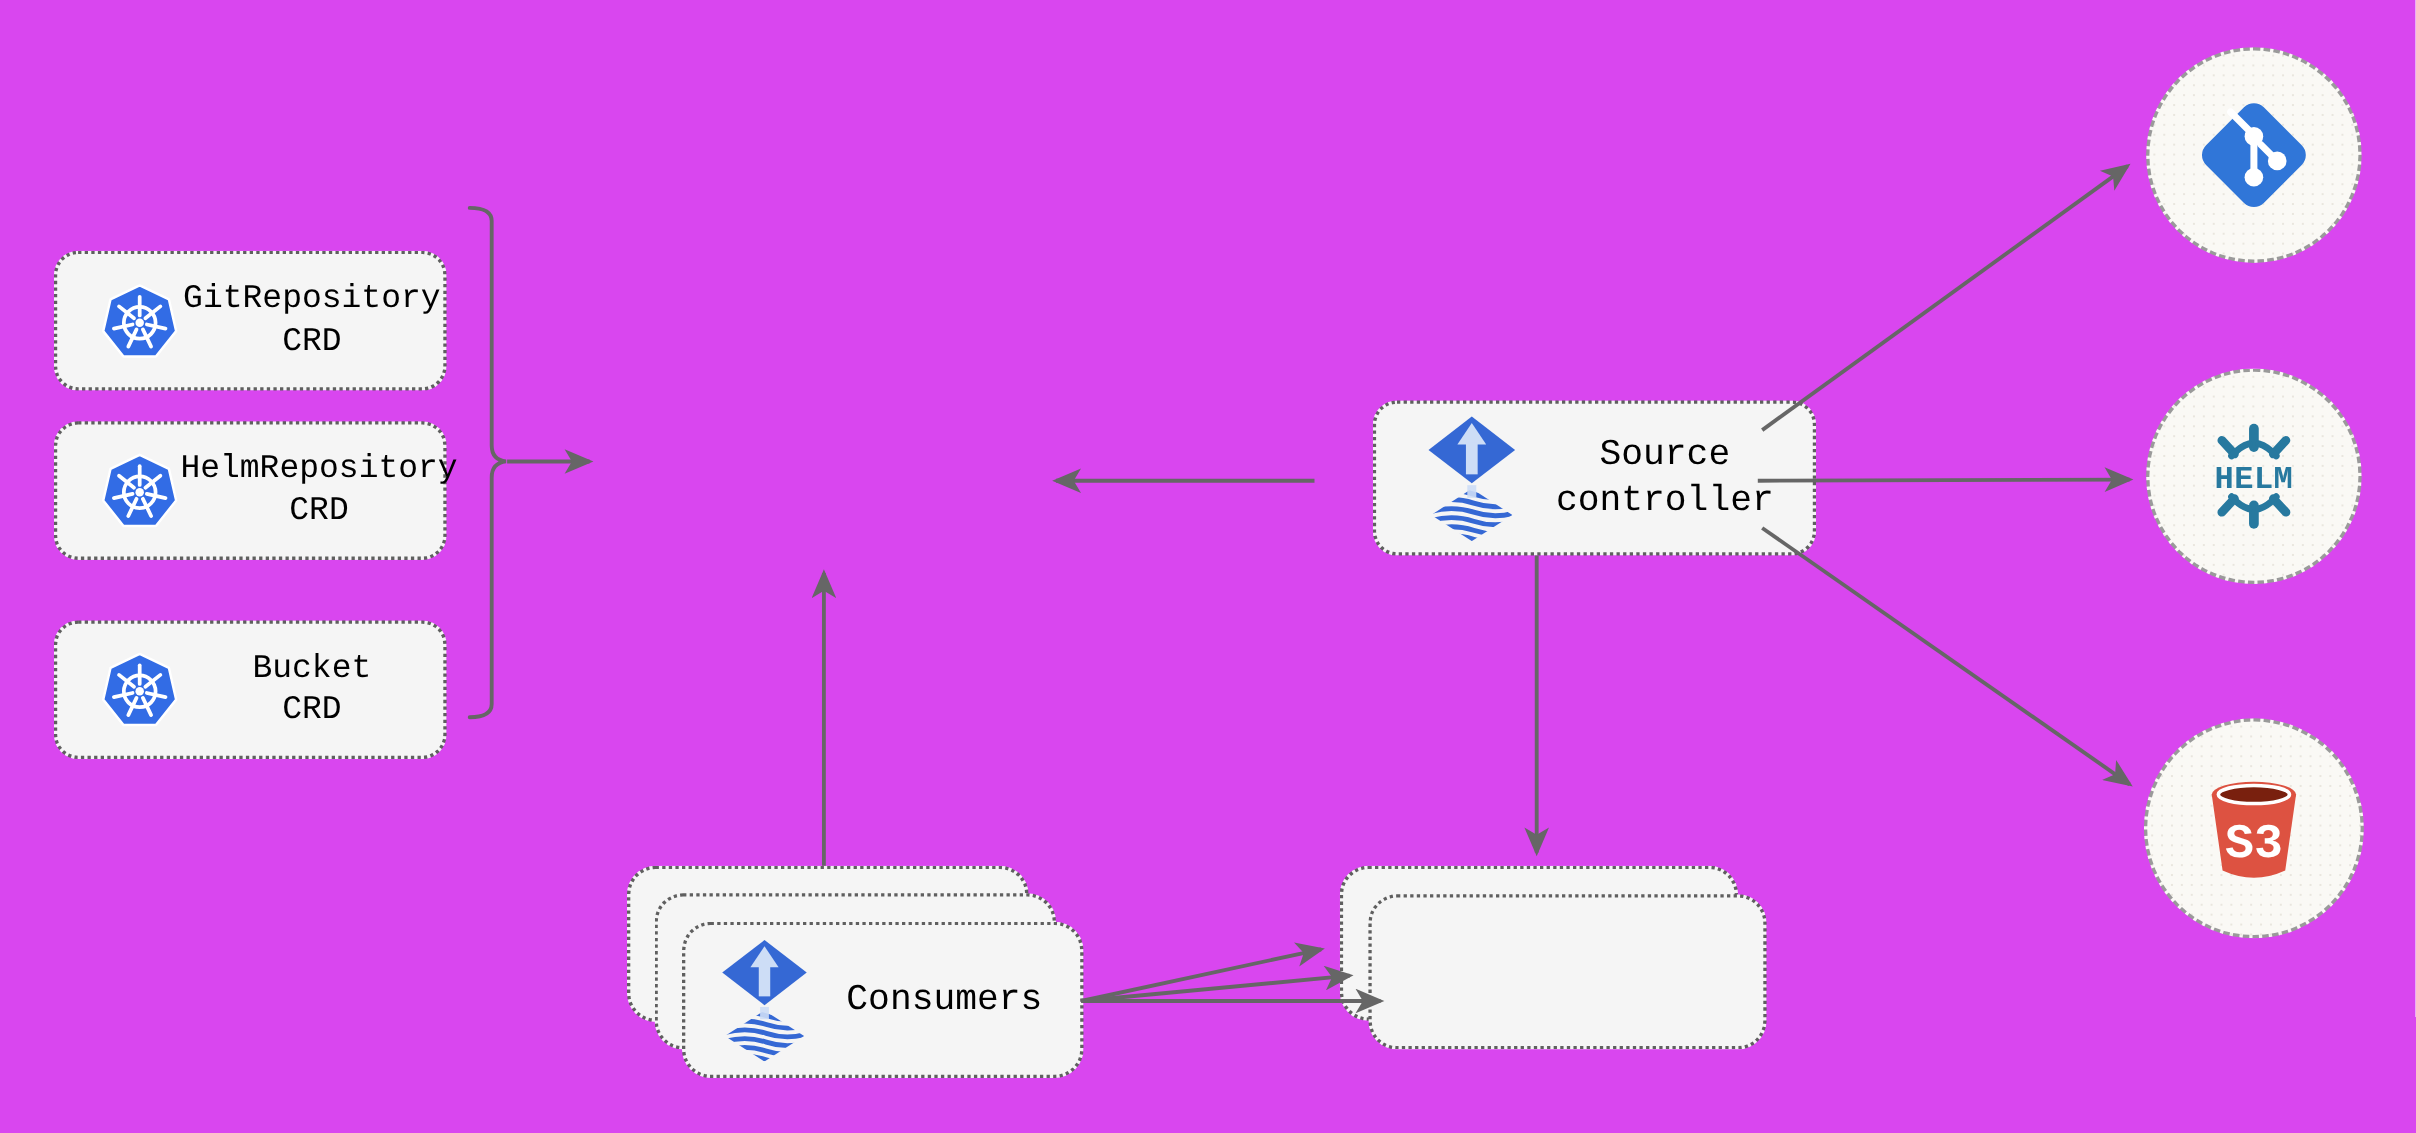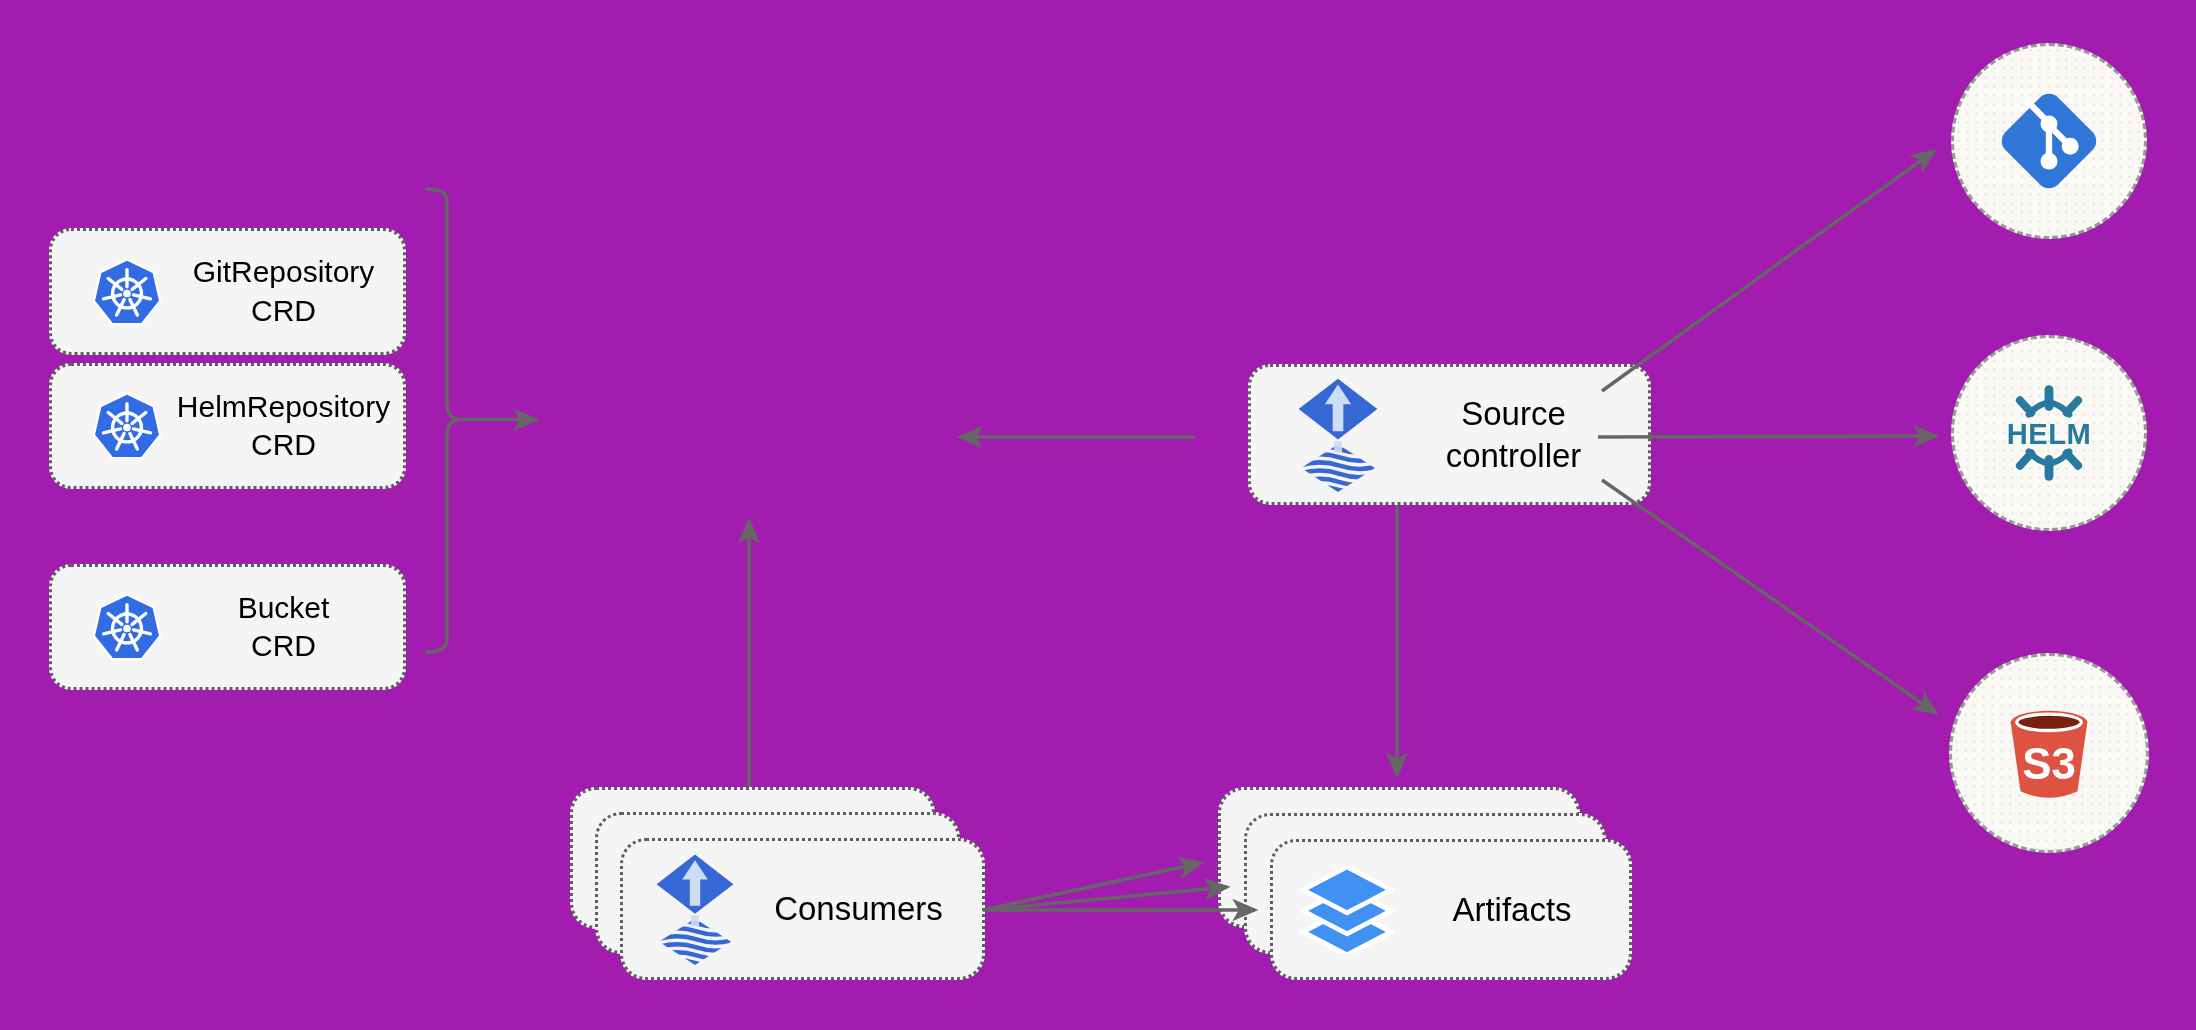--- a/index.html
+++ b/index.html
@@ -1,18 +1,18 @@
 <!DOCTYPE html>
 <html><head>
 <meta charset="utf-8">
 <style>
   html,body{margin:0;padding:0;background:#ffffff;}
   #canvas{
-    position:relative;width:2196px;height:1030px;background:#a21caf;
-    font-family:Liberation Sans, sans-serif;overflow:hidden;
+    position:relative;width:2196px;height:1030px;background:#d946ef;
+    font-family:Liberation Mono, monospace;overflow:hidden;
   }
   .node{
     position:absolute;box-sizing:border-box;background:#f5f5f5;
     border:3px dotted #5f5f5f;border-radius:22px;
     display:flex;align-items:center;
   }
   .card{
     position:absolute;box-sizing:border-box;background:#f5f5f5;
     border:3px dotted #5f5f5f;border-radius:26px;
   }
@@ -122,21 +122,21 @@
 
 <div id="canvas">
 
   <div class="node" style="left:49px;top:228px;width:357px;height:127px;padding-left:38px;">
     <svg class="icon" width="74" height="74">
         <use href="#kubernetes-icon"></use>
       </svg>
     <div class="node-label crd-label">GitRepository
 CRD</div>
   </div>
-  <div class="node" style="left:49px;top:363px;width:357px;height:126px;padding-left:38px;">
+  <div class="node" style="left:49px;top:383px;width:357px;height:126px;padding-left:38px;">
     <svg class="icon" width="74" height="74">
         <use href="#kubernetes-icon"></use>
       </svg>
     <div class="node-label crd-label">HelmRepository
 CRD</div>
   </div>
   <div class="node" style="left:49px;top:564px;width:357px;height:126px;padding-left:38px;">
     <svg class="icon" width="74" height="74">
         <use href="#kubernetes-icon"></use>
       </svg>
@@ -159,28 +159,20 @@
     <div class="card-content" style="padding-left:32px;">
       <svg class="icon" width="80" height="112">
           <use href="#flux-source-icon"></use>
         </svg>
       <div class="node-label big-label">Consumers</div>
     </div>
   </div>
 
   <div class="card" style="left:1218px;top:787px;width:362px;height:141px;"></div>
   <div class="card" style="left:1244px;top:813px;width:362px;height:141px;"></div>
-  <div class="card" style="left:1270px;top:839px;width:362px;height:141px;">
-    <div class="card-content" style="padding-left:26px;">
-      <svg class="icon" width="96" height="86">
-          <use href="#layers-icon"></use>
-        </svg>
-      <div class="node-label big-label">Artifacts</div>
-    </div>
-  </div>
 
   <div class="circle" style="left:1951px;top:43px;width:196px;height:196px;">
     <svg class="icon" width="106" height="106">
         <use href="#git-icon"></use>
       </svg>
   </div>
   <div class="circle" style="left:1951px;top:335px;width:196px;height:196px;">
     <svg class="icon" width="106" height="106">
         <use href="#helm-icon"></use>
       </svg>

